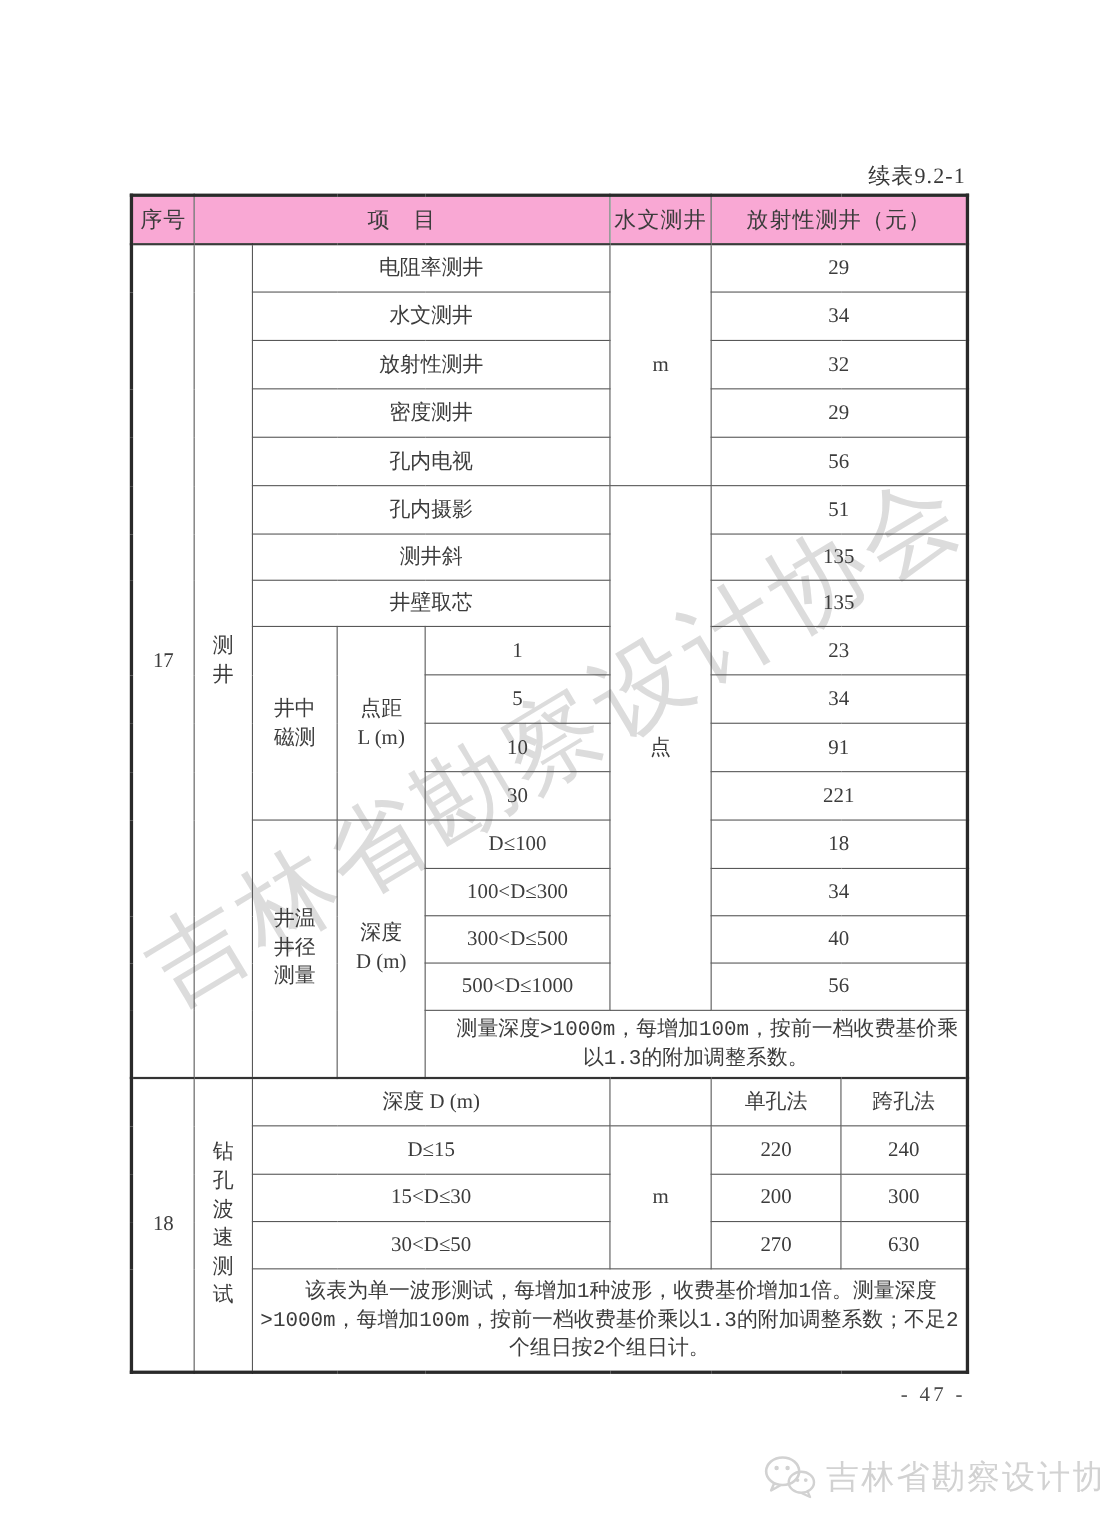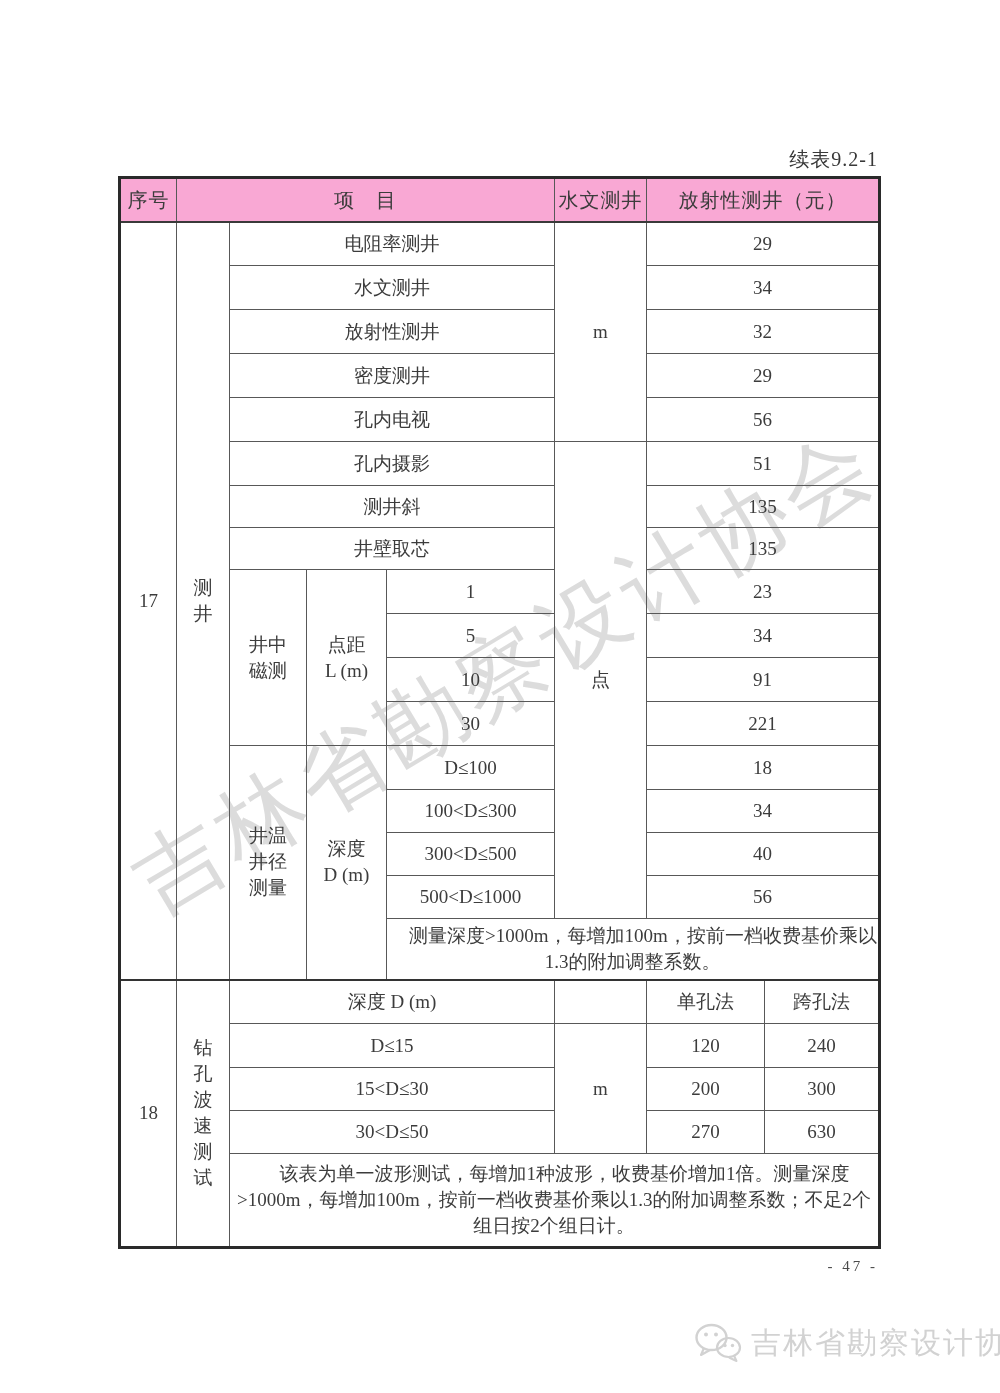--- a/index.html
+++ b/index.html
@@ -30,25 +30,25 @@
   }
   tr.hdr td{
     background:#f9a8d4;font-size:20px;border-bottom:2px solid #3a3a3a;
     letter-spacing:1px;
   }
   tr.sec18 td{border-top:2px solid #333333;}
   td.vert{line-height:37px;font-size:20px;}
   td.seqnum{font-size:20px;}
   td.note{
     text-align:left;text-indent:21px;padding:4px 14px 2px 14px;
-    line-height:28px;font-size:19px;
+    line-height:28px;font-size:19px;font-family:Liberation Mono, monospace;
   }
   td.note2{line-height:30px;}
   .page-number{
-    position:absolute;right:122px;top:1258px;font-size:15px;color:#4a4a4a;
+    position:absolute;right:122px;top:1258px;font-size:19px;color:#4a4a4a;
     letter-spacing:3px;z-index:3;
   }
   .footer{
     position:absolute;left:694px;top:1322px;display:flex;align-items:center;
     gap:9px;color:#d2d2d2;font-size:30px;letter-spacing:2px;z-index:3;
     white-space:nowrap;
   }
   .footer svg{display:block;}
 </style>
 </head>
@@ -173,21 +173,21 @@
 测
 试</td>
       <td colspan="3">深度 D (m)</td>
       <td></td>
       <td>单孔法</td>
       <td>跨孔法</td>
     </tr>
     <tr style="height:44px">
       <td colspan="3">D≤15</td>
       <td rowspan="3">m</td>
-      <td>120</td>
+      <td>220</td>
       <td>240</td>
     </tr>
     <tr style="height:43px">
       <td colspan="3">15&lt;D≤30</td>
       <td>200</td>
       <td>300</td>
     </tr>
     <tr style="height:43px">
       <td colspan="3">30&lt;D≤50</td>
       <td>270</td>

